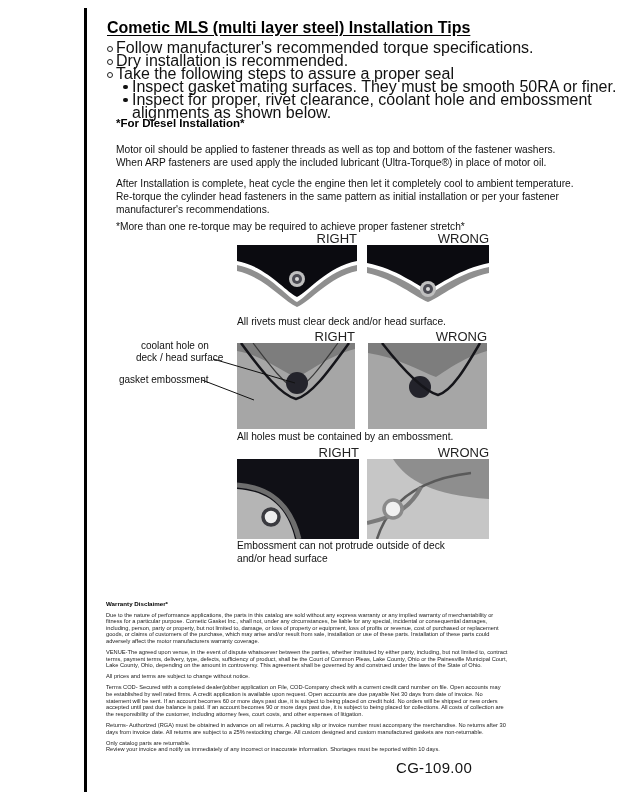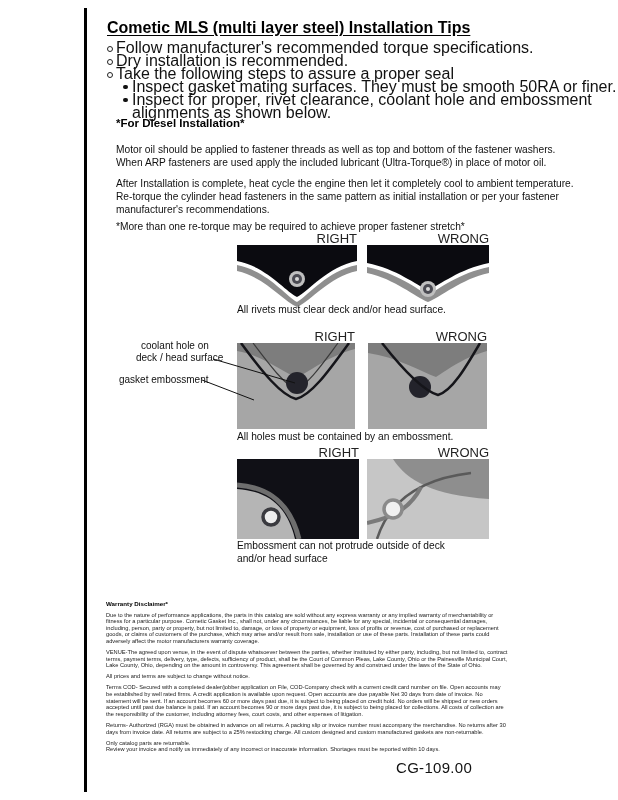--- a/index.html
+++ b/index.html
@@ -82,21 +82,21 @@
   <div class="abs dimg" style="left:367px;top:245px;">
     <svg width="122" height="63" viewBox="0 0 122 63">
       <rect width="122" height="63" fill="#ffffff"></rect>
       <path d="M0,22 C30,28 50,44 61,50 C72,44 92,28 122,22 L122,28 C94,34 74,52 61,57 C48,52 28,34 0,28 Z" fill="#8f8f8f"></path>
       <path d="M0,0 L122,0 L122,18 C92,24 73,40 61,45 C49,40 30,24 0,18 Z" fill="#0b0b10"></path>
       <circle cx="61" cy="44" r="8" fill="#bfbfbf"></circle>
       <circle cx="61" cy="44" r="5" fill="#4a4a52"></circle>
       <circle cx="61" cy="44" r="2" fill="#d8d8d8"></circle>
     </svg>
   </div>
-  <div class="abs caption" style="left:237px;top:304px;">All rivets must clear deck and/or head surface.</div>
+  <div class="abs caption" style="left:237px;top:316px;">All rivets must clear deck and/or head surface.</div>
 
   <div class="abs dlabel" style="left:237px;top:329px;width:118px;">RIGHT</div>
   <div class="abs dlabel" style="left:368px;top:329px;width:119px;">WRONG</div>
 
   <div class="abs callout" style="left:141px;top:340px;">coolant hole on</div>
   <div class="abs callout" style="left:136px;top:352px;">deck / head surface</div>
   <div class="abs callout" style="left:119px;top:374px;text-align:right;">gasket embossment</div>
 
   <div class="abs dimg" style="left:237px;top:343px;">
     <svg width="118" height="86" viewBox="0 0 118 86">

